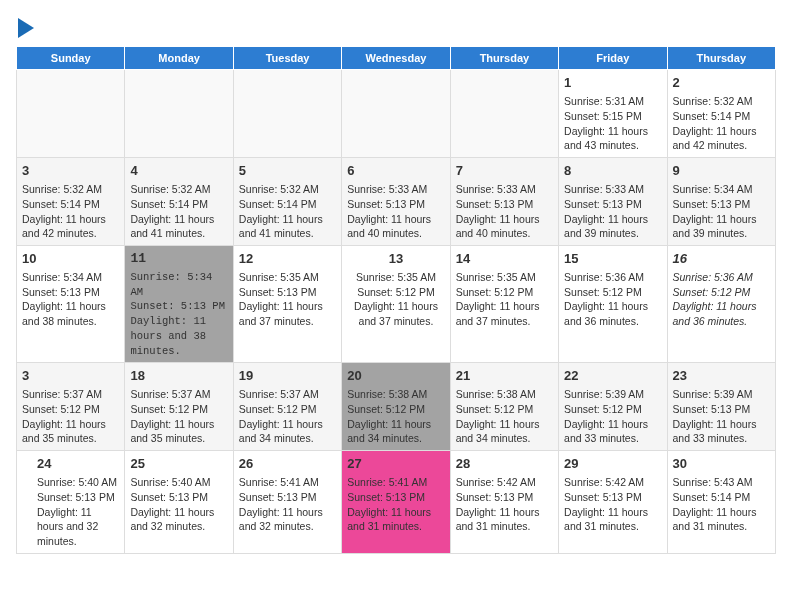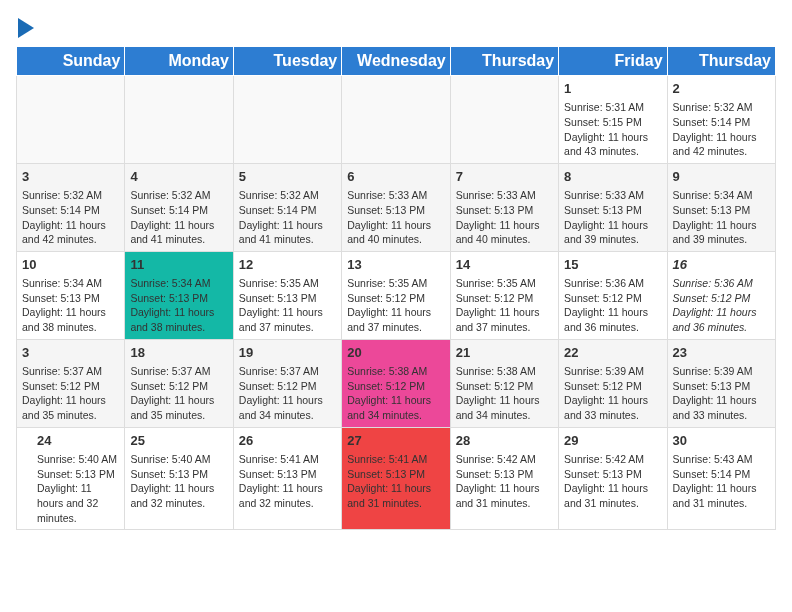--- a/index.html
+++ b/index.html
@@ -51,23 +51,23 @@
     }
     .calendar {
       width: 100%;
       border-collapse: collapse;
       font-size: 11px;
     }
     .calendar thead tr th {
       background: #2d7dd2;
       color: #fff;
       padding: 5px 4px;
-      text-align: right;
+      text-align: center;
       font-weight: bold;
-      font-size: 16px;
+      font-size: 11px;
       border: 1px solid #fff;
     }
     .calendar tbody tr td {
       vertical-align: top;
       padding: 4px 5px;
       border: 1px solid #ddd;
       min-height: 80px;
       height: 80px;
       width: 108px;
       background: #fff;
@@ -158,27 +158,27 @@
 Sunset: 5:13 PM
 Daylight: 11 hours and 39 minutes.</span></td>
         <td style="background: rgb(245, 245, 245);"><span class="day-num">9</span><span style="white-space: pre-line;">Sunrise: 5:34 AM
 Sunset: 5:13 PM
 Daylight: 11 hours and 39 minutes.</span></td>
       </tr>
       <tr>
         <td style="background: rgb(255, 255, 255);"><span class="day-num">10</span><span style="white-space: pre-line;">Sunrise: 5:34 AM
 Sunset: 5:13 PM
 Daylight: 11 hours and 38 minutes.</span></td>
-        <td style="background: #14b8a6;"><span class="day-num">11</span><span style="white-space: pre-line;">Sunrise: 5:34 AM
+        <td style="background: #a3a3a3; font-family: Liberation Mono, monospace;"><span class="day-num">11</span><span style="white-space: pre-line;">Sunrise: 5:34 AM
 Sunset: 5:13 PM
 Daylight: 11 hours and 38 minutes.</span></td>
         <td style="background: rgb(255, 255, 255);"><span class="day-num">12</span><span style="white-space: pre-line;">Sunrise: 5:35 AM
 Sunset: 5:13 PM
 Daylight: 11 hours and 37 minutes.</span></td>
-        <td style="background: rgb(255, 255, 255);"><span class="day-num">13</span><span style="white-space: pre-line;">Sunrise: 5:35 AM
+        <td style="background: rgb(255, 255, 255); text-align: center;"><span class="day-num">13</span><span style="white-space: pre-line;">Sunrise: 5:35 AM
 Sunset: 5:12 PM
 Daylight: 11 hours and 37 minutes.</span></td>
         <td style="background: rgb(255, 255, 255);"><span class="day-num">14</span><span style="white-space: pre-line;">Sunrise: 5:35 AM
 Sunset: 5:12 PM
 Daylight: 11 hours and 37 minutes.</span></td>
         <td style="background: rgb(255, 255, 255);"><span class="day-num">15</span><span style="white-space: pre-line;">Sunrise: 5:36 AM
 Sunset: 5:12 PM
 Daylight: 11 hours and 36 minutes.</span></td>
         <td style="background: rgb(255, 255, 255); font-style: italic;"><span class="day-num">16</span><span style="white-space: pre-line;">Sunrise: 5:36 AM
 Sunset: 5:12 PM
@@ -187,21 +187,21 @@
       <tr>
         <td style="background: rgb(245, 245, 245);"><span class="day-num">3</span><span style="white-space: pre-line;">Sunrise: 5:37 AM
 Sunset: 5:12 PM
 Daylight: 11 hours and 35 minutes.</span></td>
         <td style="background: rgb(245, 245, 245);"><span class="day-num">18</span><span style="white-space: pre-line;">Sunrise: 5:37 AM
 Sunset: 5:12 PM
 Daylight: 11 hours and 35 minutes.</span></td>
         <td style="background: rgb(245, 245, 245);"><span class="day-num">19</span><span style="white-space: pre-line;">Sunrise: 5:37 AM
 Sunset: 5:12 PM
 Daylight: 11 hours and 34 minutes.</span></td>
-        <td style="background: #ec4899;"><span class="day-num">20</span><span style="white-space: pre-line;">Sunrise: 5:38 AM
+        <td style="background: #a3a3a3;"><span class="day-num">20</span><span style="white-space: pre-line;">Sunrise: 5:38 AM
 Sunset: 5:12 PM
 Daylight: 11 hours and 34 minutes.</span></td>
         <td style="background: rgb(245, 245, 245);"><span class="day-num">21</span><span style="white-space: pre-line;">Sunrise: 5:38 AM
 Sunset: 5:12 PM
 Daylight: 11 hours and 34 minutes.</span></td>
         <td style="background: rgb(245, 245, 245);"><span class="day-num">22</span><span style="white-space: pre-line;">Sunrise: 5:39 AM
 Sunset: 5:12 PM
 Daylight: 11 hours and 33 minutes.</span></td>
         <td style="background: rgb(245, 245, 245);"><span class="day-num">23</span><span style="white-space: pre-line;">Sunrise: 5:39 AM
 Sunset: 5:13 PM
@@ -210,21 +210,21 @@
       <tr>
         <td style="background: rgb(255, 255, 255); padding-left: 20px;"><span class="day-num">24</span><span style="white-space: pre-line;">Sunrise: 5:40 AM
 Sunset: 5:13 PM
 Daylight: 11 hours and 32 minutes.</span></td>
         <td style="background: rgb(255, 255, 255);"><span class="day-num">25</span><span style="white-space: pre-line;">Sunrise: 5:40 AM
 Sunset: 5:13 PM
 Daylight: 11 hours and 32 minutes.</span></td>
         <td style="background: rgb(255, 255, 255);"><span class="day-num">26</span><span style="white-space: pre-line;">Sunrise: 5:41 AM
 Sunset: 5:13 PM
 Daylight: 11 hours and 32 minutes.</span></td>
-        <td style="background: #ef4444;"><span class="day-num">27</span><span style="white-space: pre-line;">Sunrise: 5:41 AM
+        <td style="background: #ec4899;"><span class="day-num">27</span><span style="white-space: pre-line;">Sunrise: 5:41 AM
 Sunset: 5:13 PM
 Daylight: 11 hours and 31 minutes.</span></td>
         <td style="background: rgb(255, 255, 255);"><span class="day-num">28</span><span style="white-space: pre-line;">Sunrise: 5:42 AM
 Sunset: 5:13 PM
 Daylight: 11 hours and 31 minutes.</span></td>
         <td style="background: rgb(255, 255, 255);"><span class="day-num">29</span><span style="white-space: pre-line;">Sunrise: 5:42 AM
 Sunset: 5:13 PM
 Daylight: 11 hours and 31 minutes.</span></td>
         <td style="background: rgb(255, 255, 255); margin-top: 48px;"><span class="day-num">30</span><span style="white-space: pre-line;">Sunrise: 5:43 AM
 Sunset: 5:14 PM

